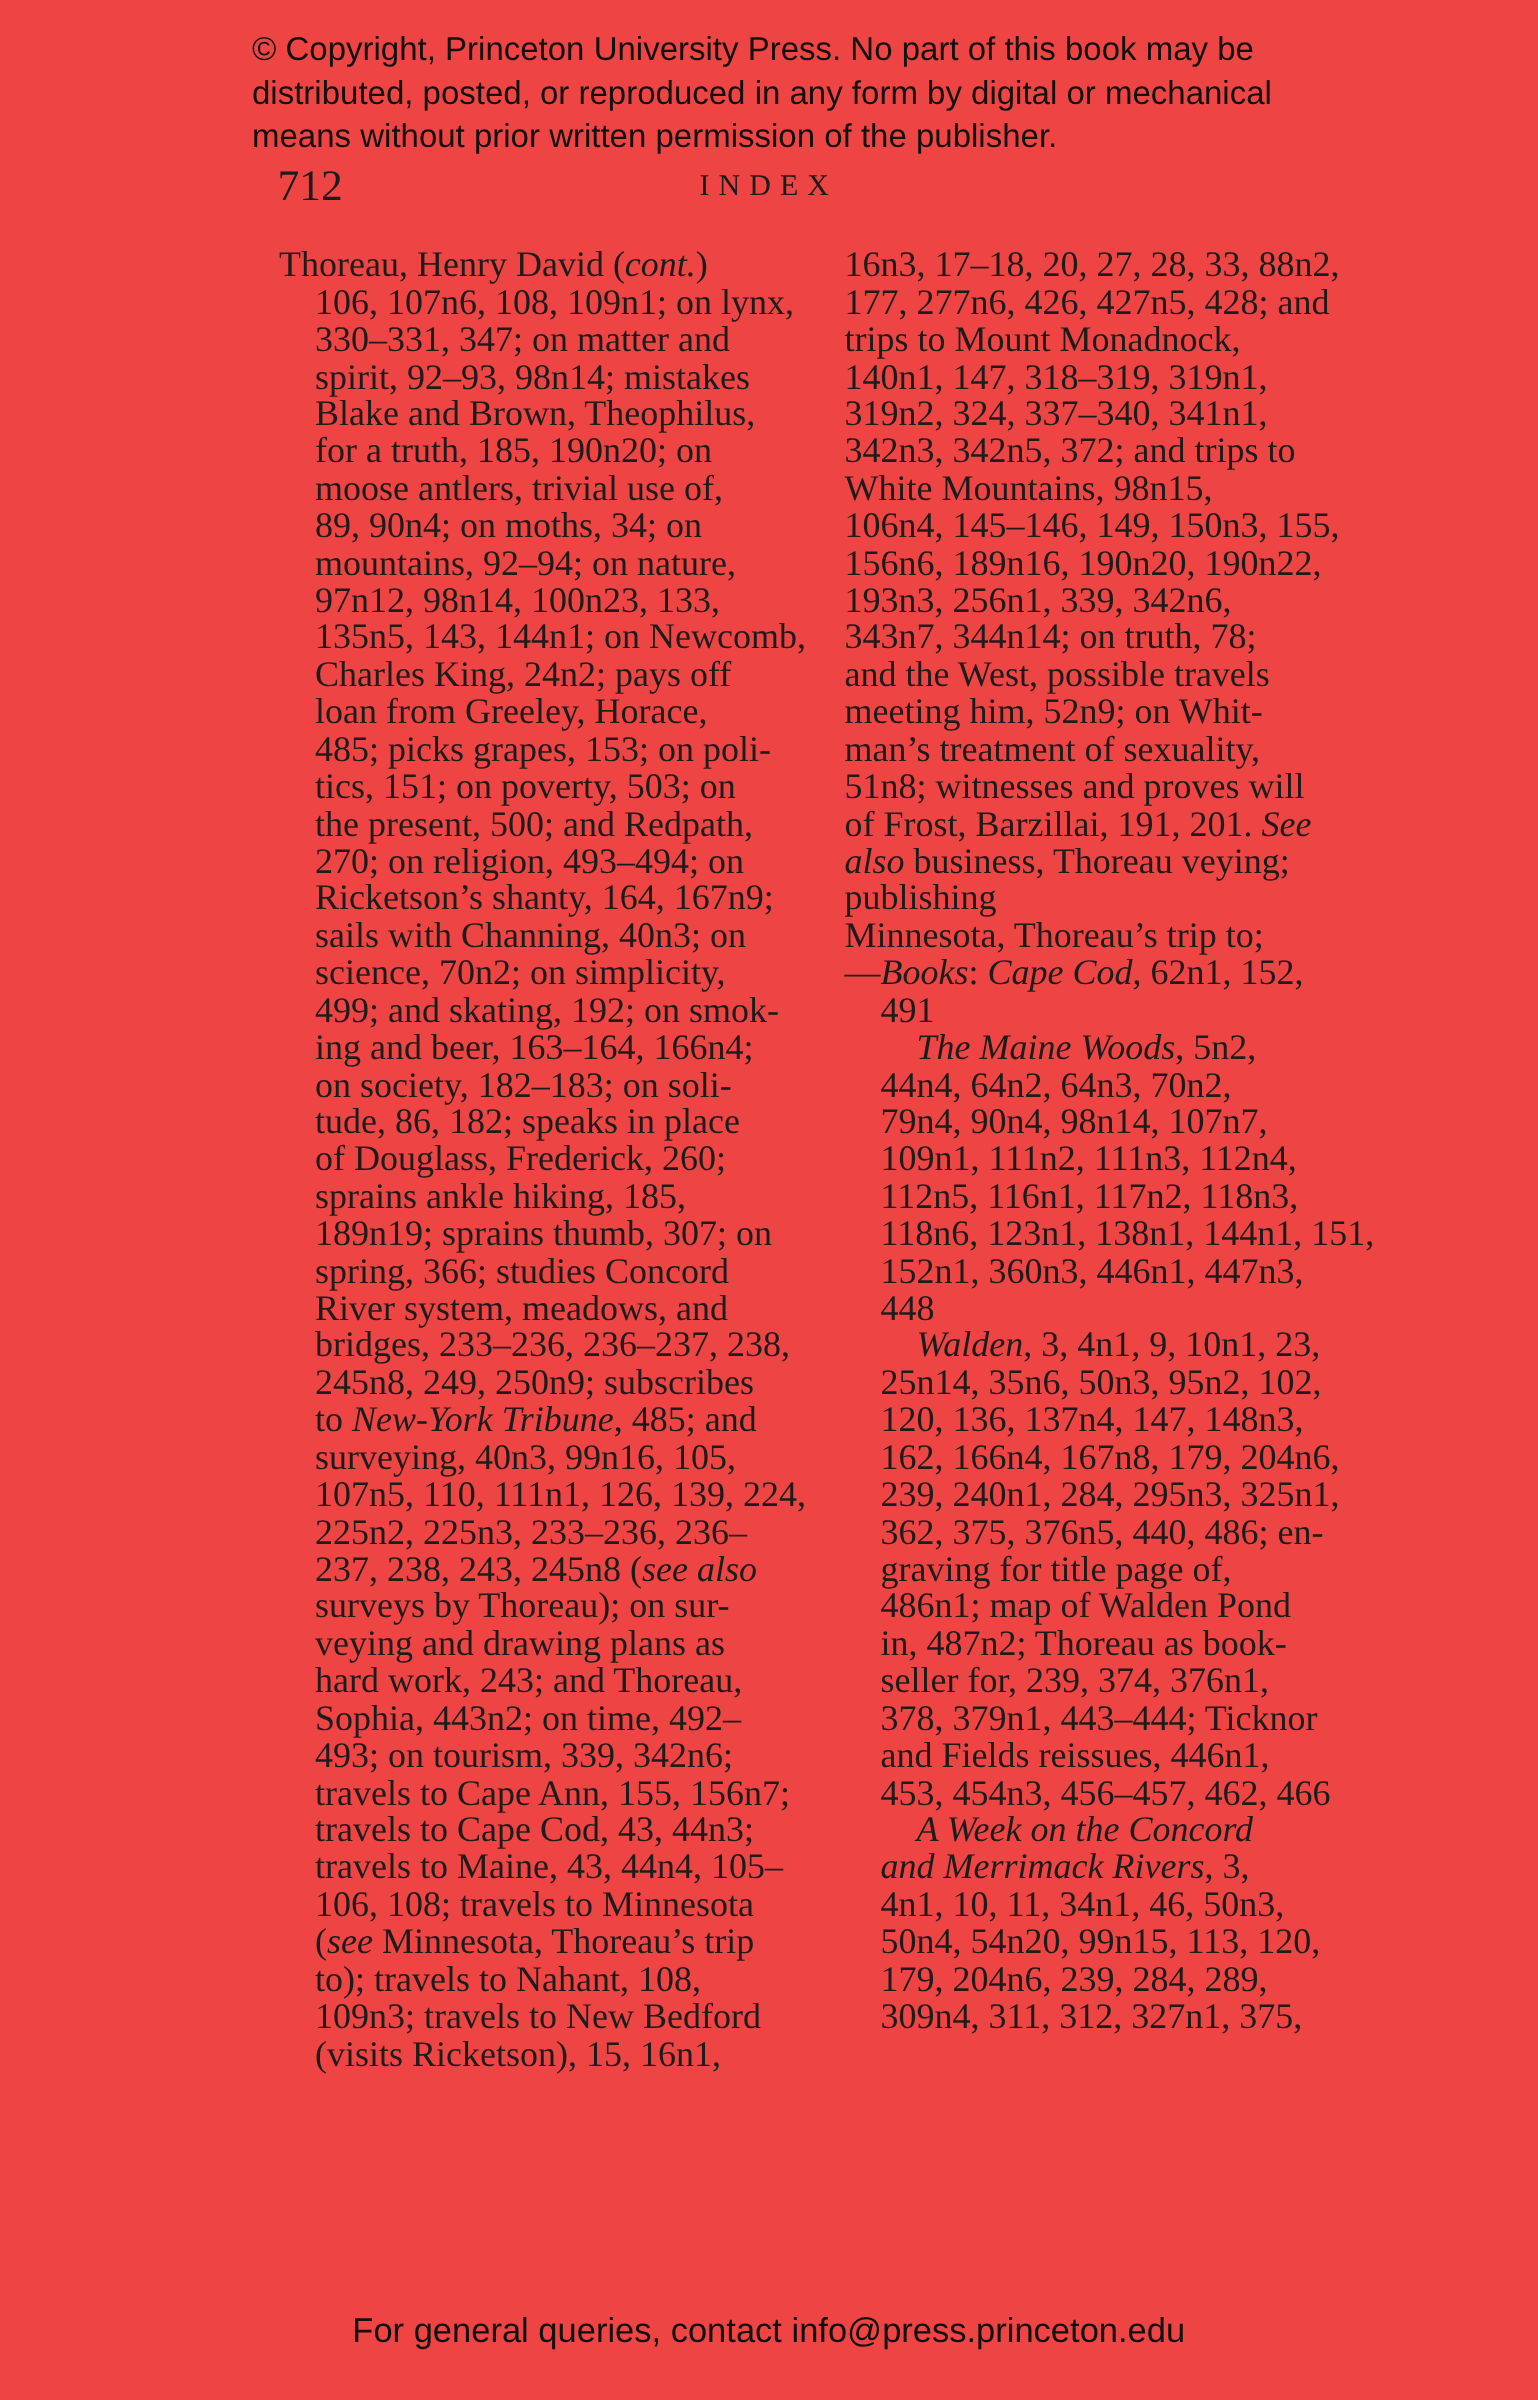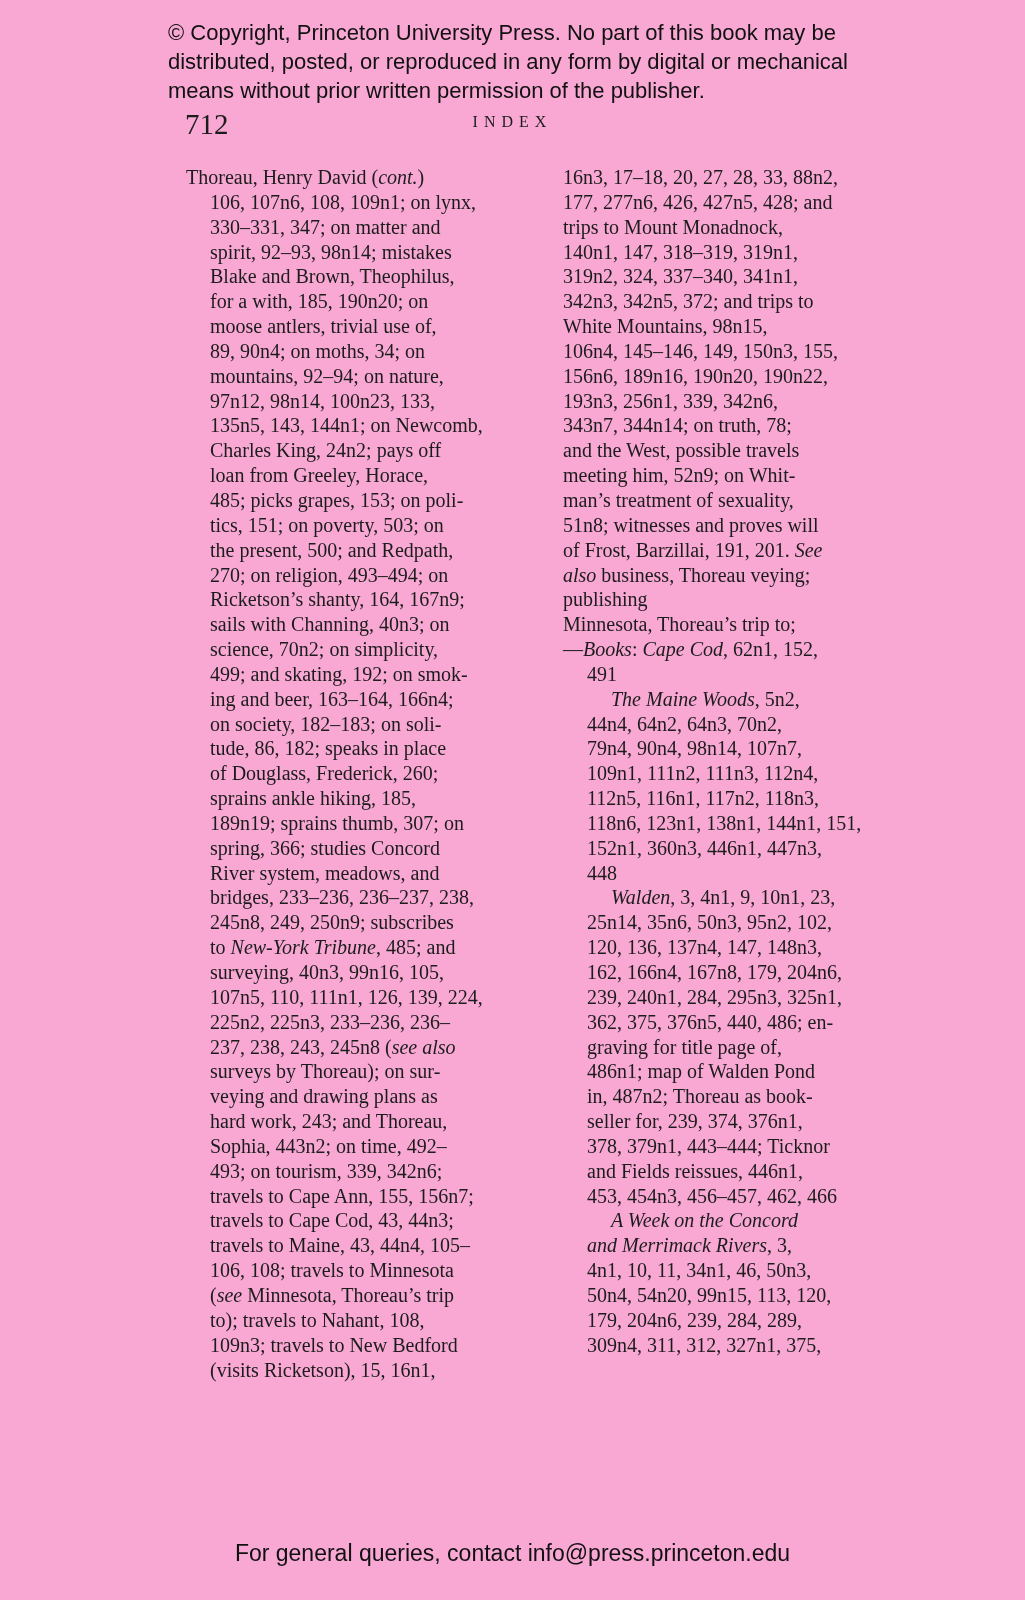--- a/index.html
+++ b/index.html
@@ -1,39 +1,39 @@
 <!DOCTYPE html>
 <html><head>
 <meta charset="utf-8">
 <style>
   html,body{margin:0;padding:0;background:#ffffff;}
   .page{
     position:relative;
     width:1025px;height:1600px;
-    background:#f9a8d4;
+    background:#ef4444;
     font-family:"Liberation Serif",serif;
     color:#1c1c1c;
     overflow:hidden;
   }
   .copyright{
     position:absolute;left:168px;top:18px;
     font-family:"Liberation Sans",sans-serif;
     font-size:22px;line-height:29px;color:#111;
   }
   .pageno{
     position:absolute;left:185px;top:108px;
     font-size:29px;color:#1c1c1c;
   }
   .index-title{
     position:absolute;left:0;top:113px;width:100%;
-    text-align:center;font-size:16px;letter-spacing:6px;color:#1c1c1c;
+    text-align:center;font-size:20px;letter-spacing:6px;color:#1c1c1c;
   }
   .col{
     position:absolute;top:165px;
-    font-size:20px;line-height:24.85px;
+    font-size:24px;line-height:24.85px;
     white-space:nowrap;
   }
   .col-left{left:186px;width:340px;}
   .col-right{left:539px;width:350px;}
   .index-line{min-height:24.85px;}
   .indent-0{padding-left:0;}
   .indent-1{padding-left:24px;}
   .indent-2{padding-left:48px;}
   .indent-3{padding-left:72px;}
   .index-line i{font-style:italic;}
@@ -58,21 +58,21 @@
   <div class="pageno">712</div>
 
   <div class="index-title">INDEX</div>
 
   <div class="col col-left">
       <div class="index-line indent-0"><span>Thoreau, Henry David (</span><i>cont.</i><span>)</span></div>
       <div class="index-line indent-1">106, 107n6, 108, 109n1; on lynx,</div>
       <div class="index-line indent-1">330–331, 347; on matter and</div>
       <div class="index-line indent-1">spirit, 92–93, 98n14; mistakes</div>
       <div class="index-line indent-1">Blake and Brown, Theophilus,</div>
-      <div class="index-line indent-1">for a with, 185, 190n20; on</div>
+      <div class="index-line indent-1">for a truth, 185, 190n20; on</div>
       <div class="index-line indent-1">moose antlers, trivial use of,</div>
       <div class="index-line indent-1">89, 90n4; on moths, 34; on</div>
       <div class="index-line indent-1">mountains, 92–94; on nature,</div>
       <div class="index-line indent-1">97n12, 98n14, 100n23, 133,</div>
       <div class="index-line indent-1">135n5, 143, 144n1; on Newcomb,</div>
       <div class="index-line indent-1">Charles King, 24n2; pays off</div>
       <div class="index-line indent-1">loan from Greeley, Horace,</div>
       <div class="index-line indent-1">485; picks grapes, 153; on poli-</div>
       <div class="index-line indent-1">tics, 151; on poverty, 503; on</div>
       <div class="index-line indent-1">the present, 500; and Redpath,</div>

